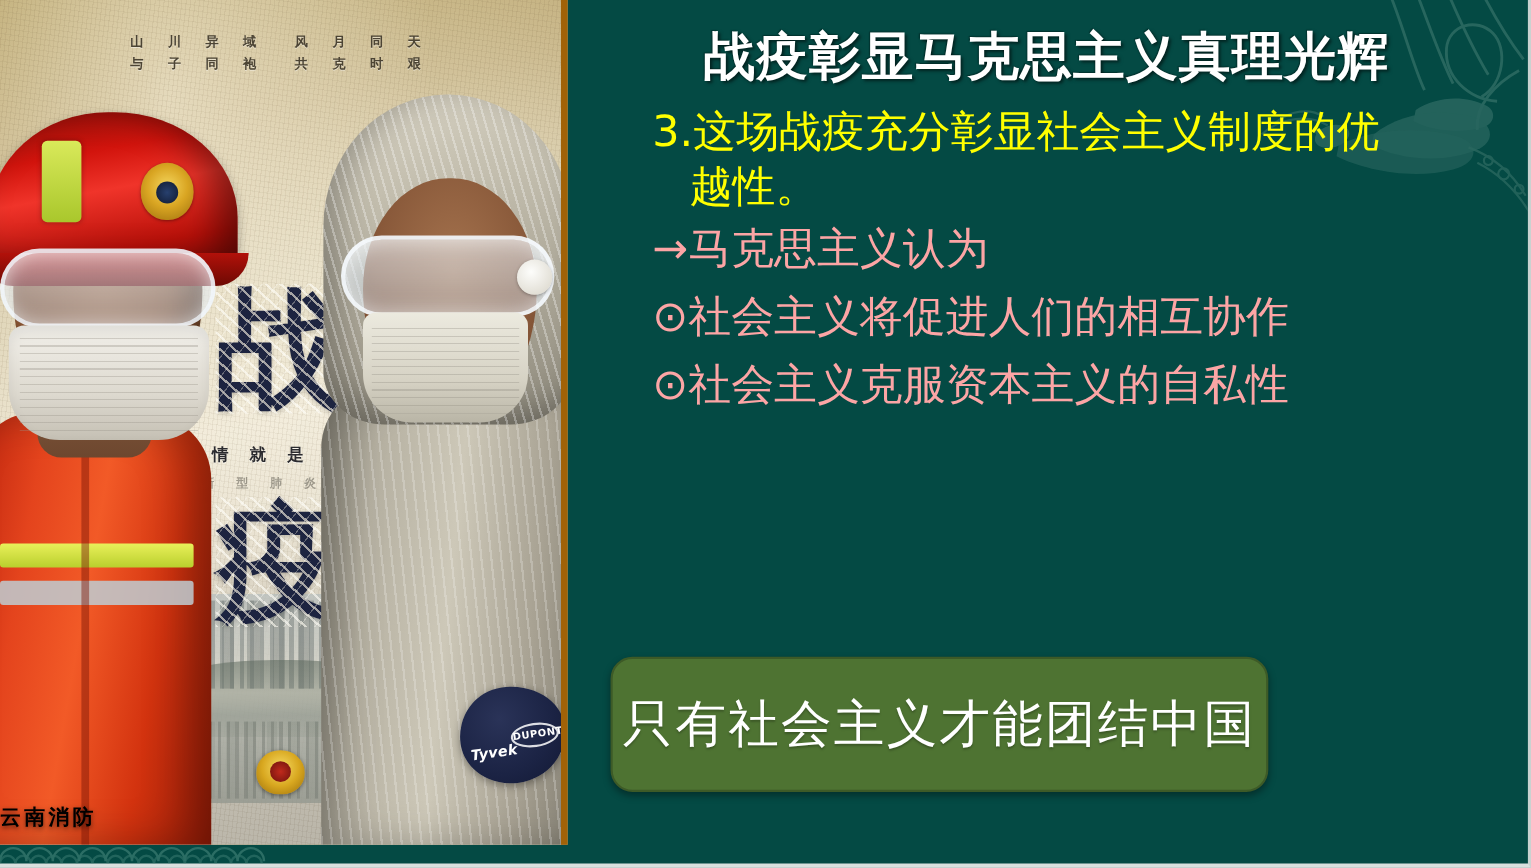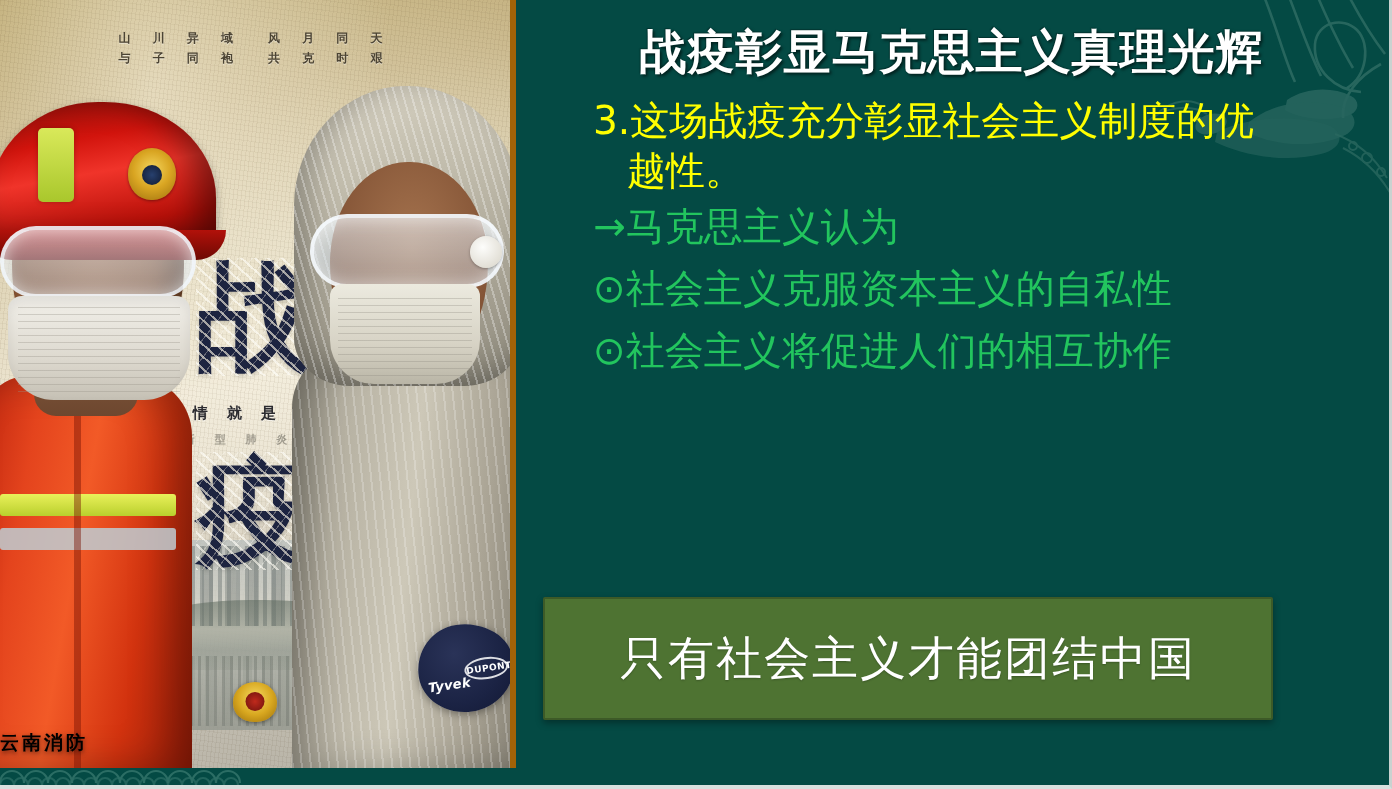--- a/index.html
+++ b/index.html
@@ -381,38 +381,38 @@
     line-height:50px;
     letter-spacing:0px;
     padding-left:6px;
     text-indent:0;
   }
   .pt-yellow .cont{
     display:block;
     padding-left:34px;
   }
   .pt-white{
-    color:#22c55e;
+    color:#fca5a5;
     font-size:39px;
     font-weight:500;
     line-height:62px;
     letter-spacing:0px;
     padding-left:6px;
     white-space:nowrap;
   }
 
   .callout{
     position:absolute;
-    left:543px;
+    left:555px;
     top:597px;
-    width:730px;
+    width:598px;
     height:123px;
     background:#4e7332;
     border:2px solid #3d5a27;
-    border-radius:2px;
+    border-radius:20px;
     box-shadow:0 3px 7px rgba(0,0,0,.35);
     display:flex;
     align-items:center;
     justify-content:center;
     z-index:4;
   }
   .callout-text{
     color:#ffffff;
     font-size:46px;
     font-weight:500;
@@ -506,22 +506,22 @@
   <div class="content">
 
     <div class="title">
       <span>战疫彰显马克思主义真理光辉</span>
     </div>
 
     <div class="body">
       <div class="pt-yellow"><span>3.</span><span>这场战疫充分彰显社会主义制度的优</span><span class="cont">越性。</span></div>
 
       <div class="pt-white">→马克思主义认为</div>
+      <div class="pt-white">⊙社会主义将促进人们的相互协作</div>
       <div class="pt-white">⊙社会主义克服资本主义的自私性</div>
-      <div class="pt-white">⊙社会主义将促进人们的相互协作</div>
     </div>
   </div>
 
   <div class="callout">
     <span class="callout-text">只有社会主义才能团结中国</span>
   </div>
 
 </div>
 
 </body></html>

